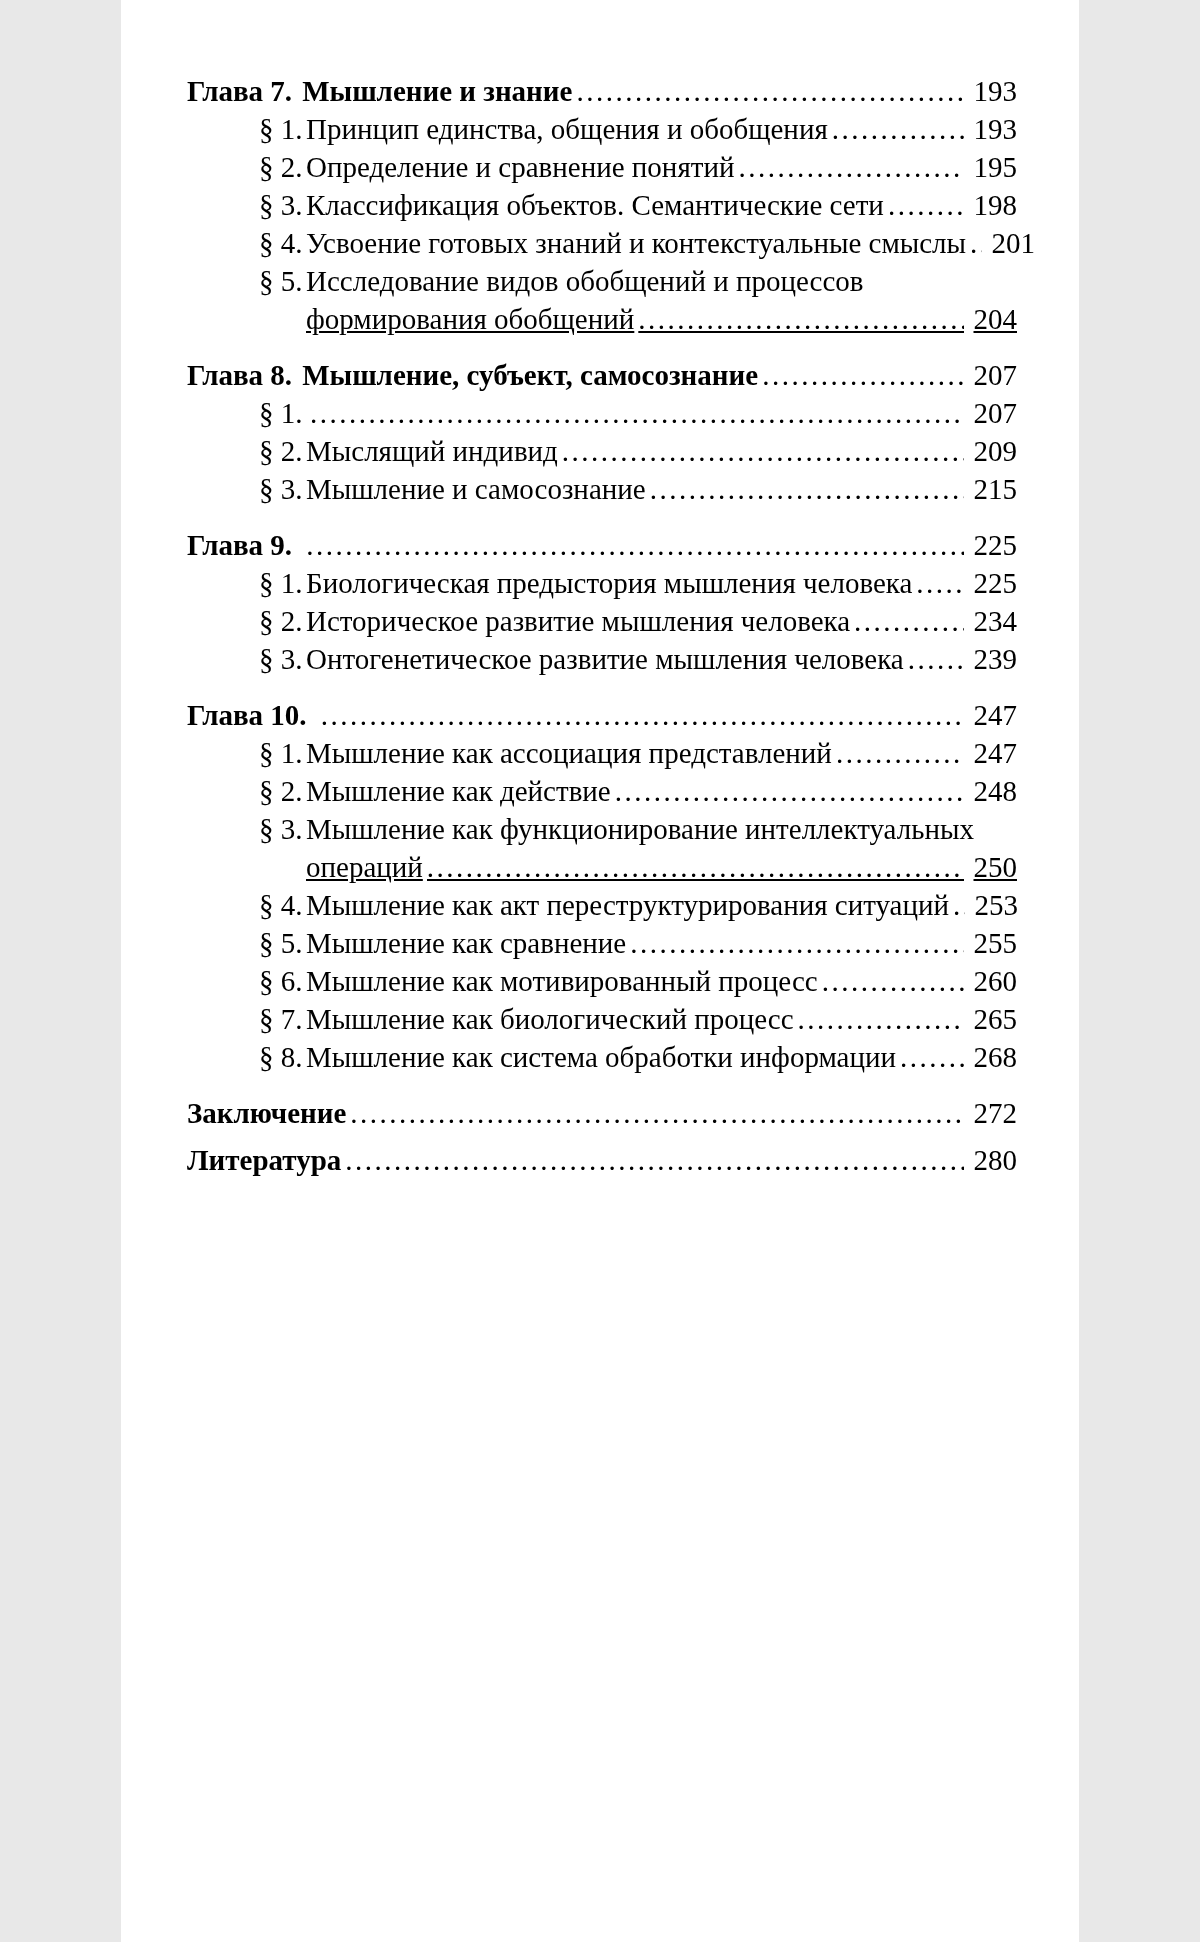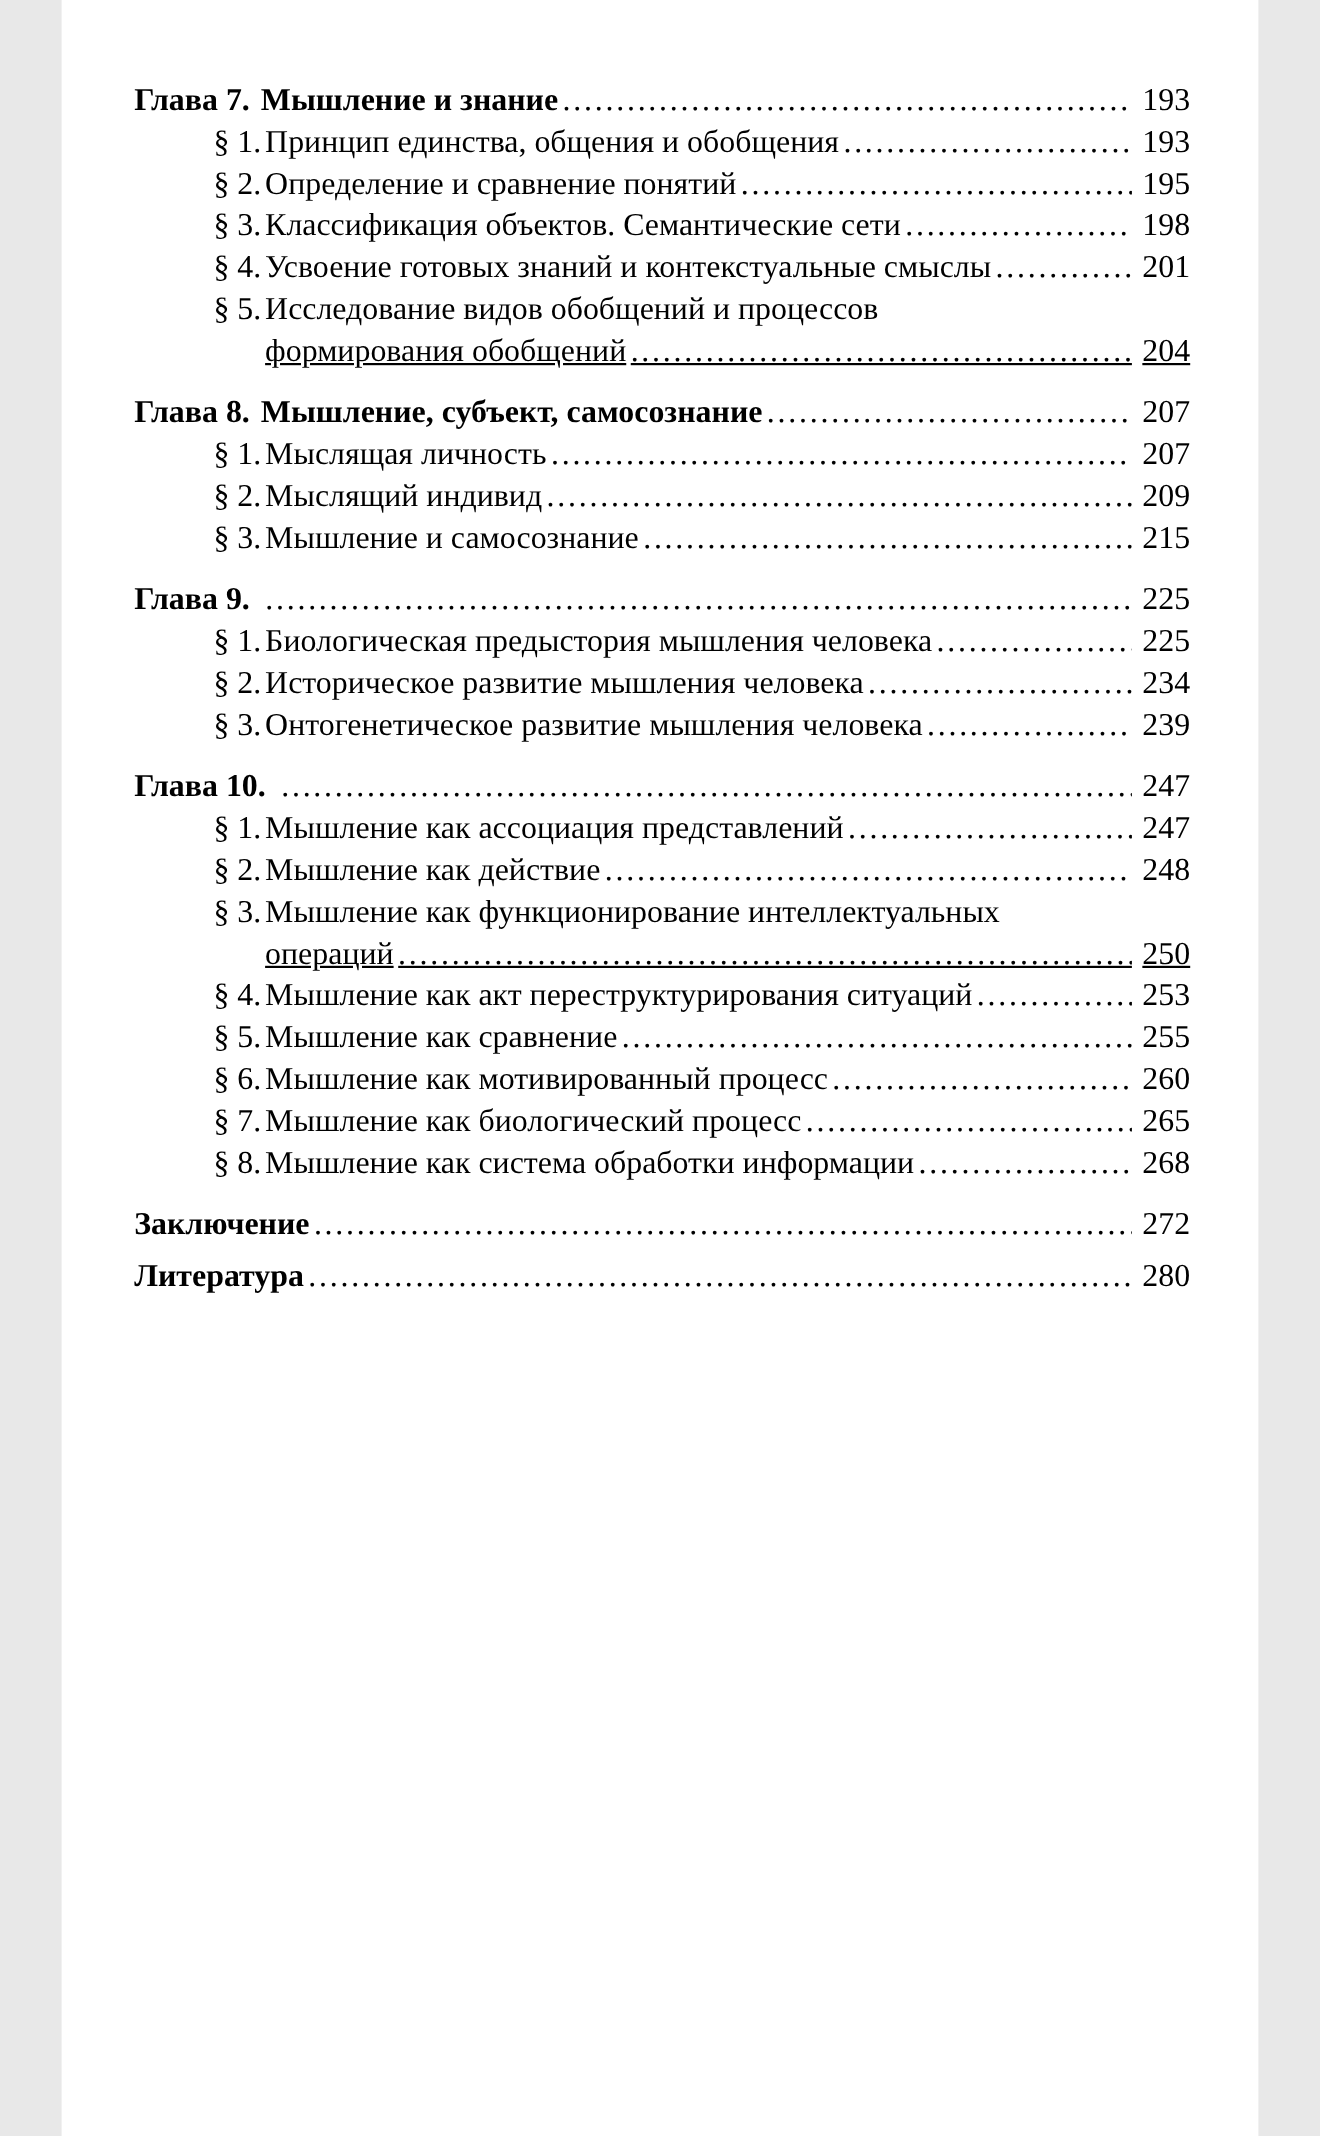--- a/index.html
+++ b/index.html
@@ -1,18 +1,18 @@
 <!DOCTYPE html>
 <html><head>
 <meta charset="utf-8">
 <style>
   html, body { margin: 0; padding: 0; background: #e8e8e8; }
   .page {
     position: relative;
-    width: 1088px;
+    width: 958px;
     height: 1942px;
     margin: 0 auto;
     background: #ffffff;
     color: #000000;
     font-family: "Liberation Serif", serif;
     overflow: hidden;
   }
   .toc {
     padding: 72px 62px 0 66px;
     font-size: 29px;
@@ -97,21 +97,20 @@
     <span class="page-num">204</span>
   </div>
       <div class="row chapter gap">
     <span class="prefix">Глава 8.</span>
     <span class="title">Мышление, субъект, самосознание</span>
     <span class="leader"></span>
     <span class="page-num">207</span>
   </div>
       <div class="row section">
     <span class="prefix">§ 1.</span>
-    <span class="title">Мыслящая личность</span>
     <span class="leader"></span>
     <span class="page-num">207</span>
   </div>
       <div class="row section">
     <span class="prefix">§ 2.</span>
     <span class="title">Мыслящий индивид</span>
     <span class="leader"></span>
     <span class="page-num">209</span>
   </div>
       <div class="row section">

